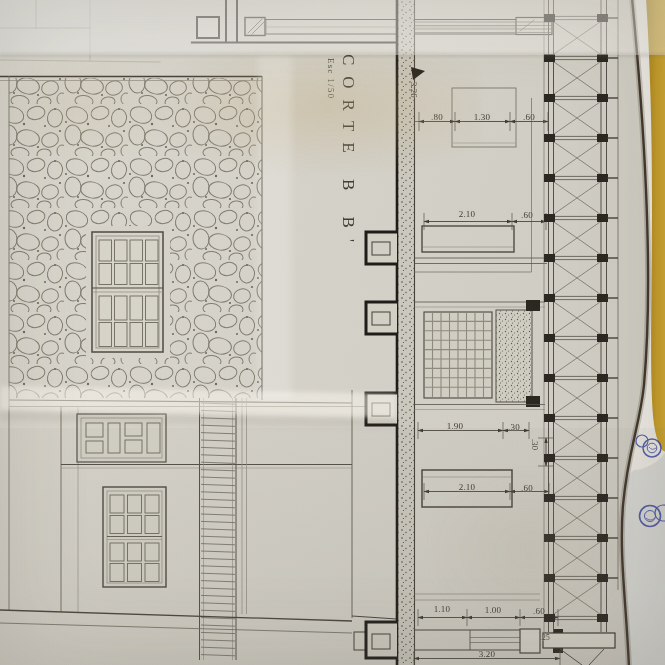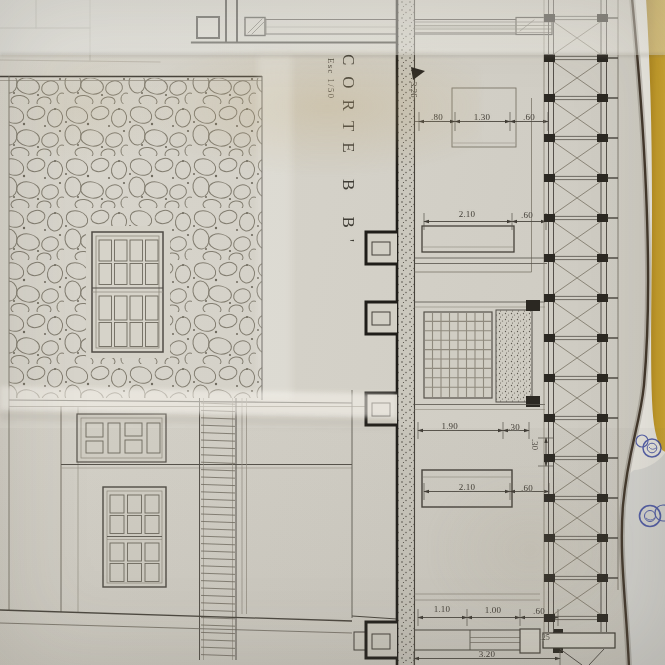--- a/index.html
+++ b/index.html
@@ -482,21 +482,21 @@
 
   <div class="labels">
     <div id="title" class="lbl vert" style="left:340px;top:54px;">CORTE B B'</div>
     <div id="scale" class="lbl vert" style="left:326px;top:58px;">Esc 1/50</div>
     <div class="lbl vert" style="left:409px;top:82px;font-size:8.5px;">3.26</div>
     <div class="lbl" style="left:422px;top:113px;width:30px;">.80</div>
     <div class="lbl" style="left:460px;top:113px;width:44px;">1.30</div>
     <div class="lbl" style="left:514px;top:113px;width:30px;">.60</div>
     <div class="lbl" style="left:446px;top:210px;width:42px;">2.10</div>
     <div class="lbl" style="left:512px;top:211px;width:30px;">.60</div>
-    <div class="lbl" style="left:416px;top:422px;width:42px;text-align:right;">1.90</div>
+    <div class="lbl" style="left:434px;top:422px;width:42px;">1.90</div>
     <div class="lbl" style="left:501px;top:423px;width:26px;">.30</div>
     <div class="lbl vert" style="left:530px;top:439px;font-size:8.5px;">.30</div>
     <div class="lbl" style="left:446px;top:483px;width:42px;">2.10</div>
     <div class="lbl" style="left:512px;top:484px;width:30px;">.60</div>
     <div class="lbl" style="left:422px;top:605px;width:40px;">1.10</div>
     <div class="lbl" style="left:473px;top:606px;width:40px;">1.00</div>
     <div class="lbl" style="left:524px;top:607px;width:30px;">.60</div>
     <div id="d25" class="lbl" style="left:536px;top:634px;width:18px;">.25</div>
     <div class="lbl" style="left:465px;top:650px;width:44px;">3.20</div>
   </div>

